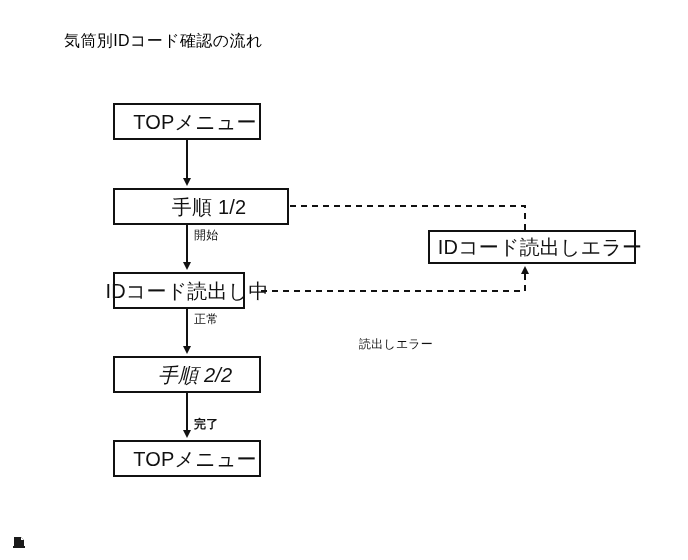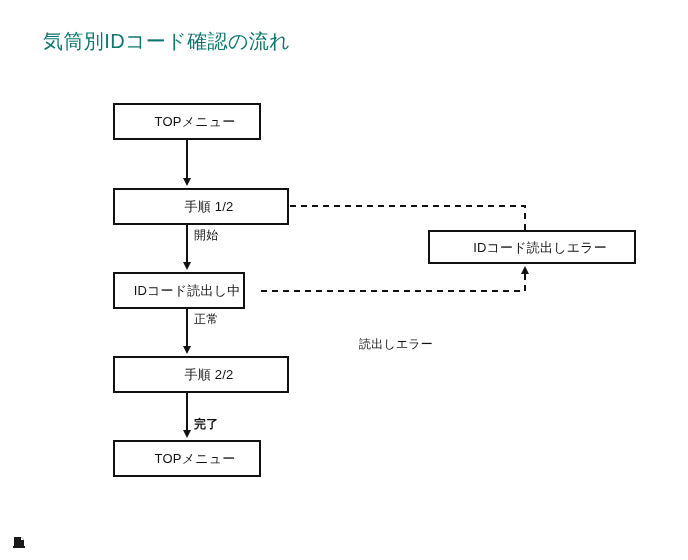--- a/index.html
+++ b/index.html
@@ -21,26 +21,26 @@
   #page-root {
     position: absolute;
     inset: 0;
     width: 688px;
     height: 560px;
   }
 
   
   .doc-title {
     position: absolute;
-    left: 43px;
+    left: 64px;
     top: 30px;
-    font-size: 20px;
+    font-size: 16px;
     line-height: 22px;
     letter-spacing: 0.4px;
-    color: #0f766e;
+    color: #000000;
     white-space: nowrap;
   }
 
   
   .diagram {
     position: absolute;
     left: 0;
     top: 0;
     width: 688px;
     height: 560px;
@@ -57,33 +57,33 @@
 
   
   .node {
     position: absolute;
     box-sizing: border-box;
     border: 2px solid #111111;
     background: #ffffff;
     display: flex;
     align-items: center;
     justify-content: center;
-    font-size: 13px;
+    font-size: 20px;
     line-height: 1;
     letter-spacing: 0.2px;
     color: #111111;
     white-space: nowrap;
     z-index: 3;
     padding-left: 16px;
   }
 
   .node-top-menu-1 { left: 113px; top: 103px; width: 148px; height: 37px; }
   .node-step-1     { left: 113px; top: 188px; width: 176px; height: 37px; }
   .node-reading    { left: 113px; top: 272px; width: 132px; height: 37px; }
-  .node-step-2     { left: 113px; top: 356px; width: 176px; height: 37px; }
+  .node-step-2     { left: 113px; top: 356px; width: 148px; height: 37px; font-style: italic; }
   .node-top-menu-2 { left: 113px; top: 440px; width: 148px; height: 37px; }
   .node-error      { left: 428px; top: 230px; width: 208px; height: 34px; }
 
   
   .edge-label {
     position: absolute;
     font-size: 12px;
     line-height: 1;
     letter-spacing: 0.2px;
     color: #111111;

